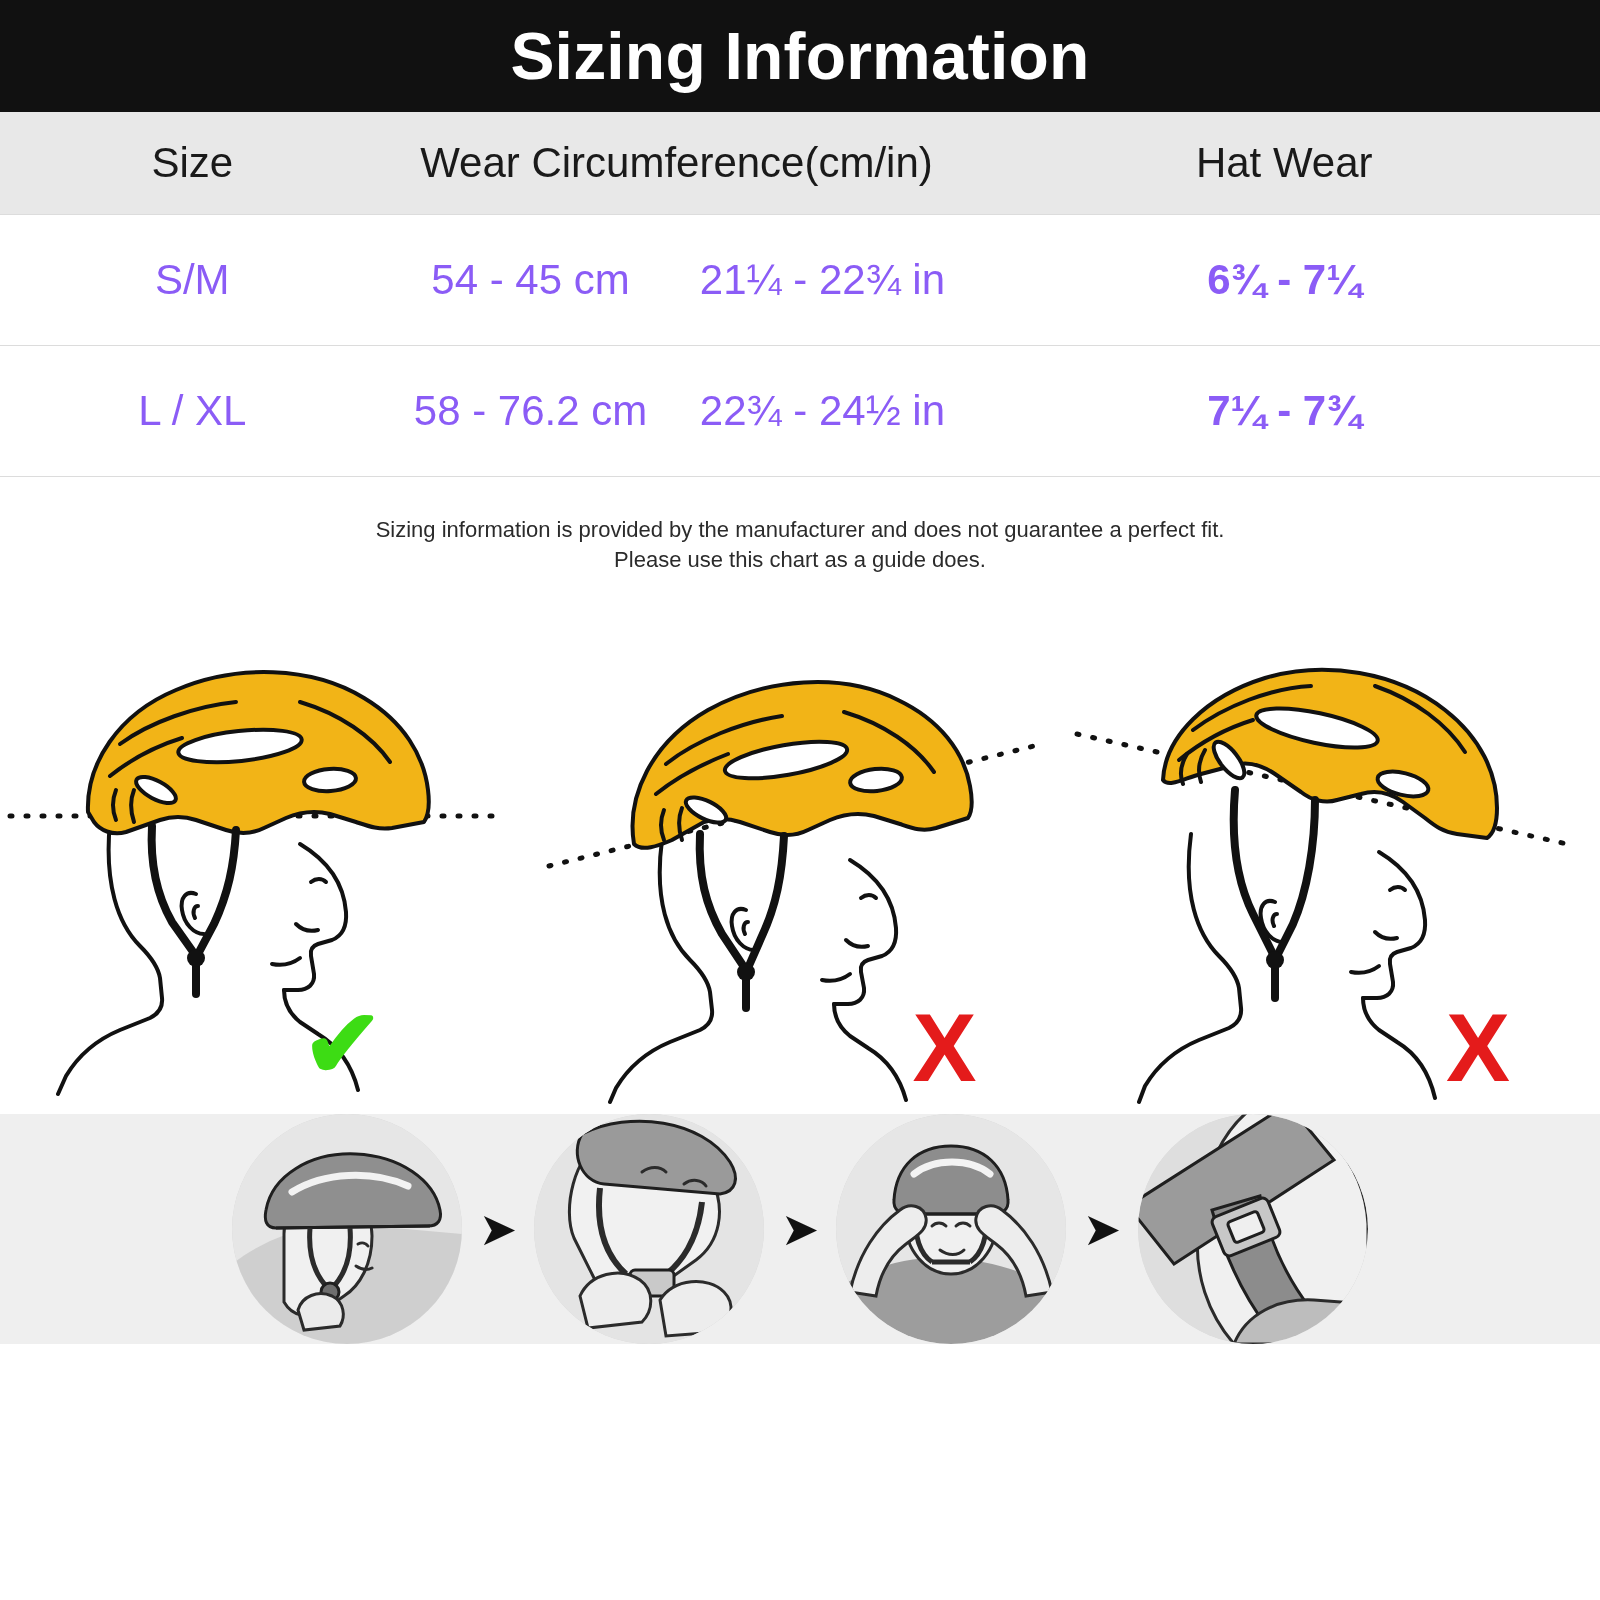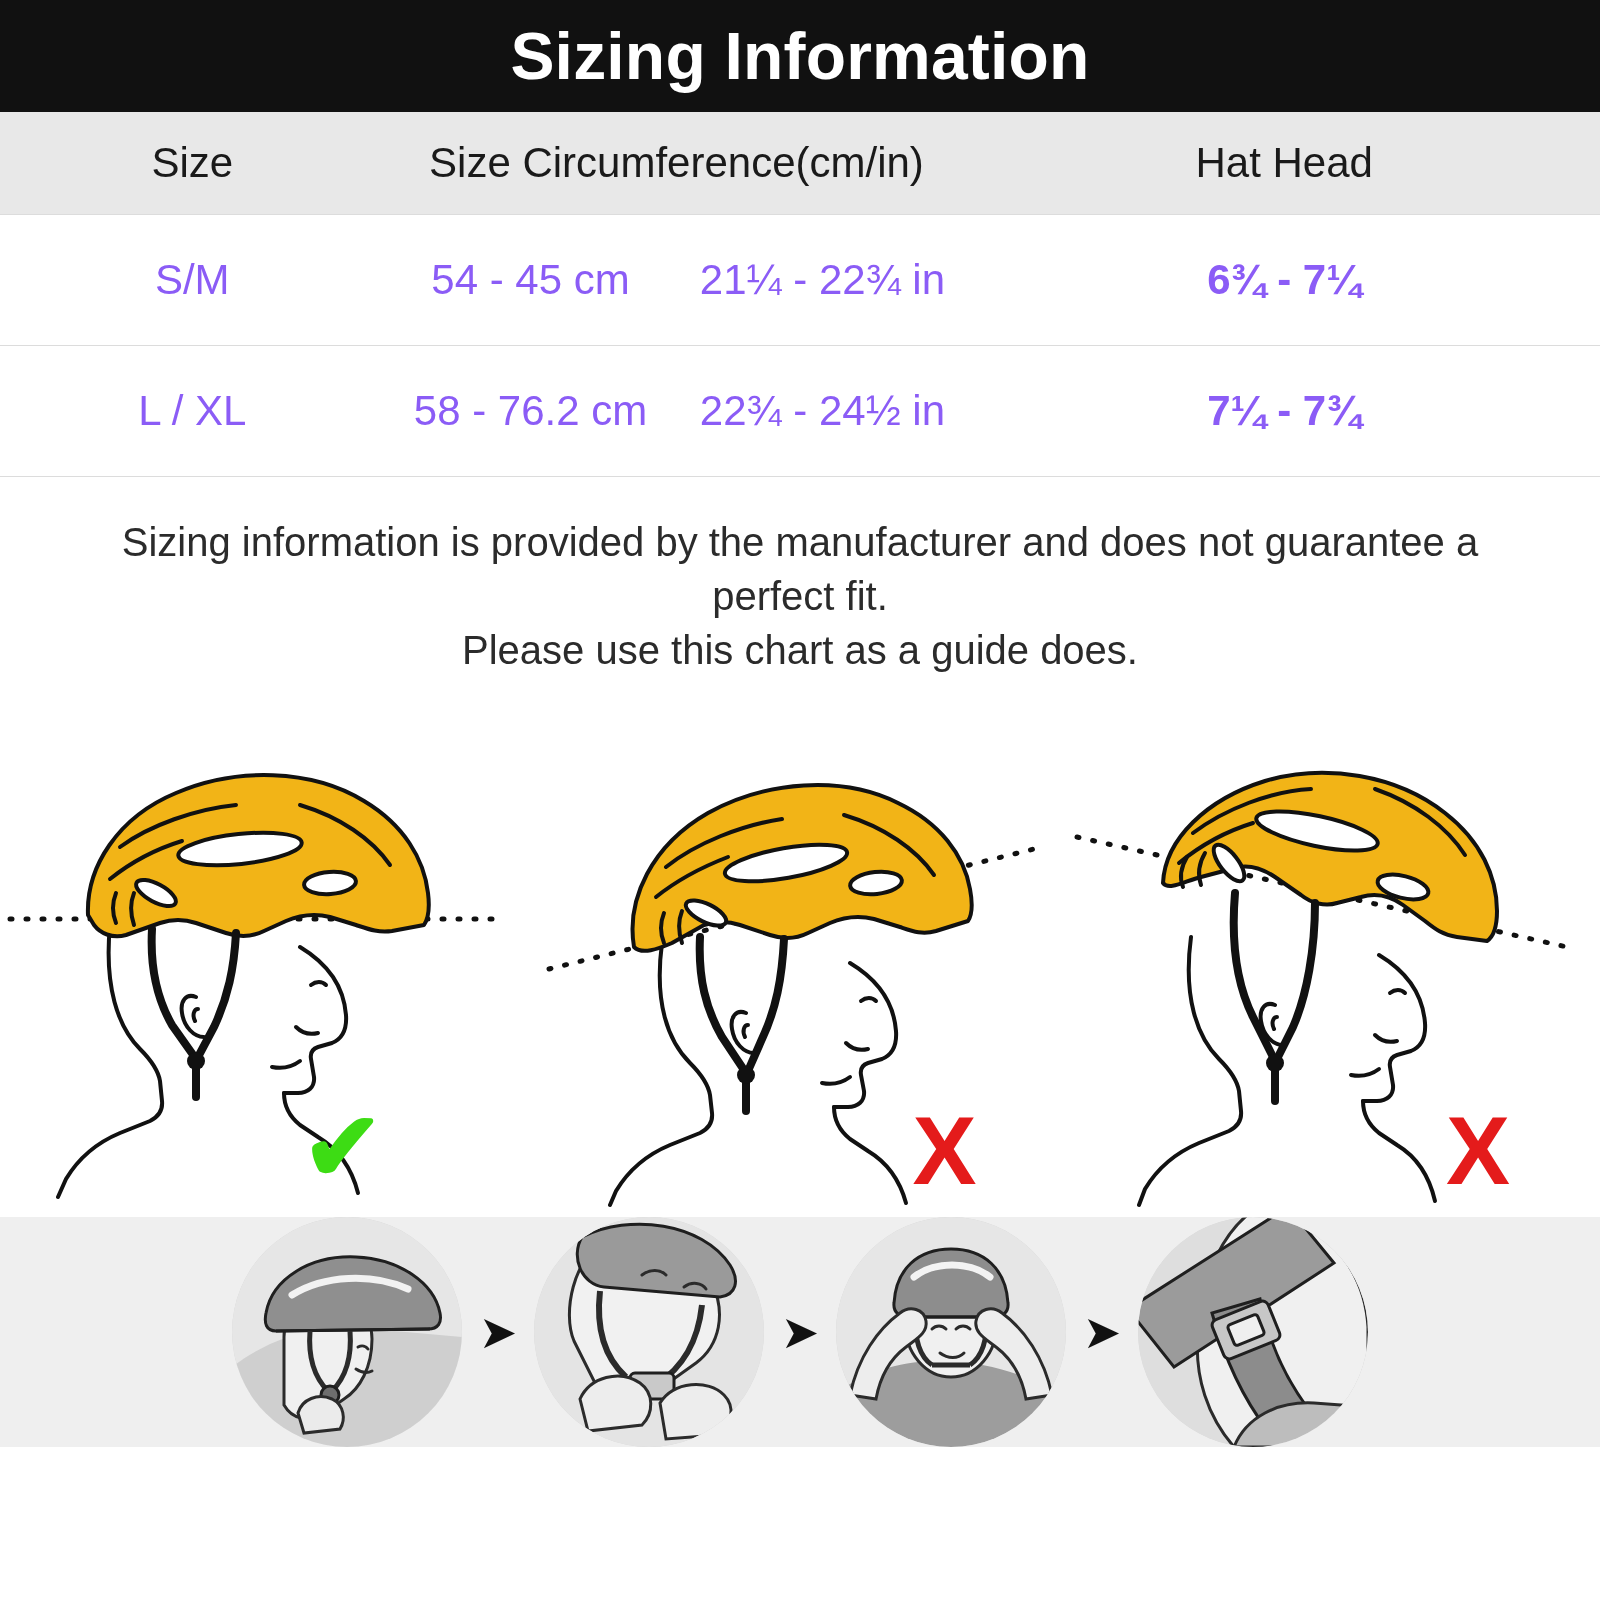--- a/index.html
+++ b/index.html
@@ -71,21 +71,21 @@
   .table tbody tr:first-child td {
     border-top: 1px solid #dcdcdc;
   }
   .col-size { width: 17%; }
   .col-cm { width: 26%; }
   .col-in { width: 29%; }
   .col-hat { width: 28%; font-weight: bold; }
 
   .disclaimer {
     text-align: center;
-    font-size: 40px;
+    font-size: 22px;
     line-height: 1.35;
     color: #2b2b2b;
     padding: 38px 60px 20px 60px;
   }
 
   
   .diagram-row {
     display: flex;
     background: #ffffff;
     height: 520px;
@@ -155,22 +155,22 @@
 
 <div class="page">
 
   <div class="black-bar title-sizing">Sizing Information</div>
 
   <div class="table-wrap">
     <table class="table">
       <thead>
         <tr>
           <th class="col-size">Size</th>
-          <th class="col-cm" colspan="2">Size Circumference(cm/in)</th>
-          <th class="col-hat">Hat Head</th>
+          <th class="col-cm" colspan="2">Wear Circumference(cm/in)</th>
+          <th class="col-hat">Hat Wear</th>
         </tr>
       </thead>
       <tbody>
         <tr>
           <td class="col-size">S/M</td>
           <td class="col-cm">54 - 45 cm</td>
           <td class="col-in">21¼ - 22¾ in</td>
           <td class="col-hat">6¾ - 7¼</td>
         </tr>
         <tr>

